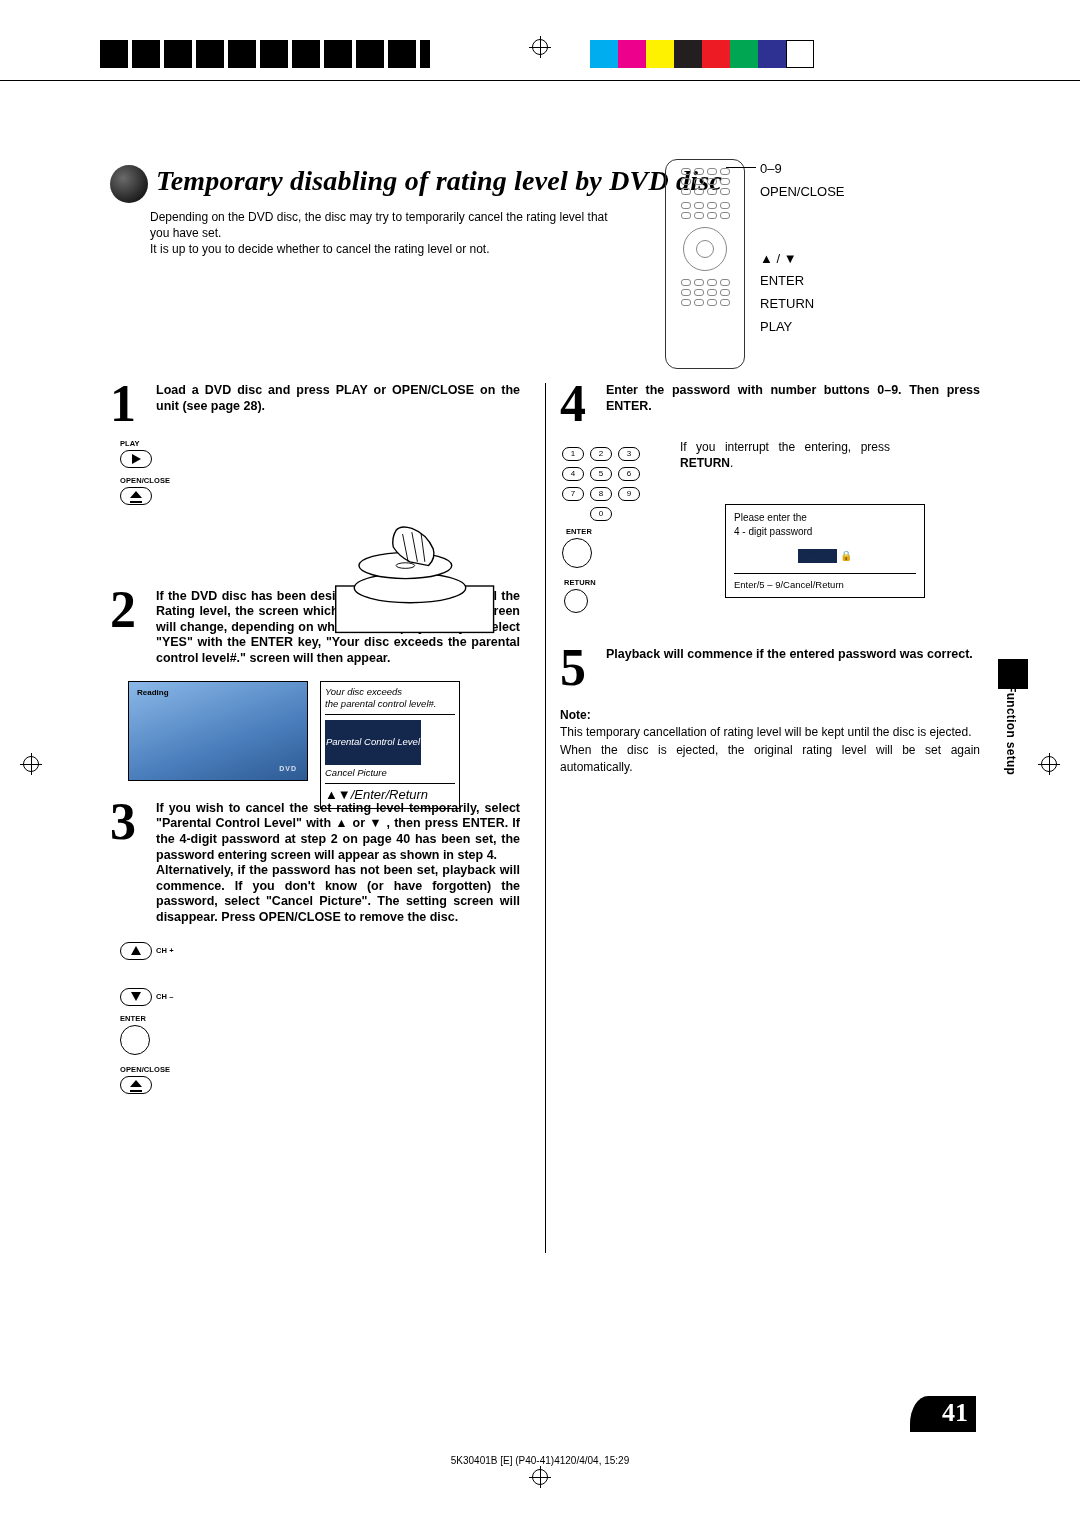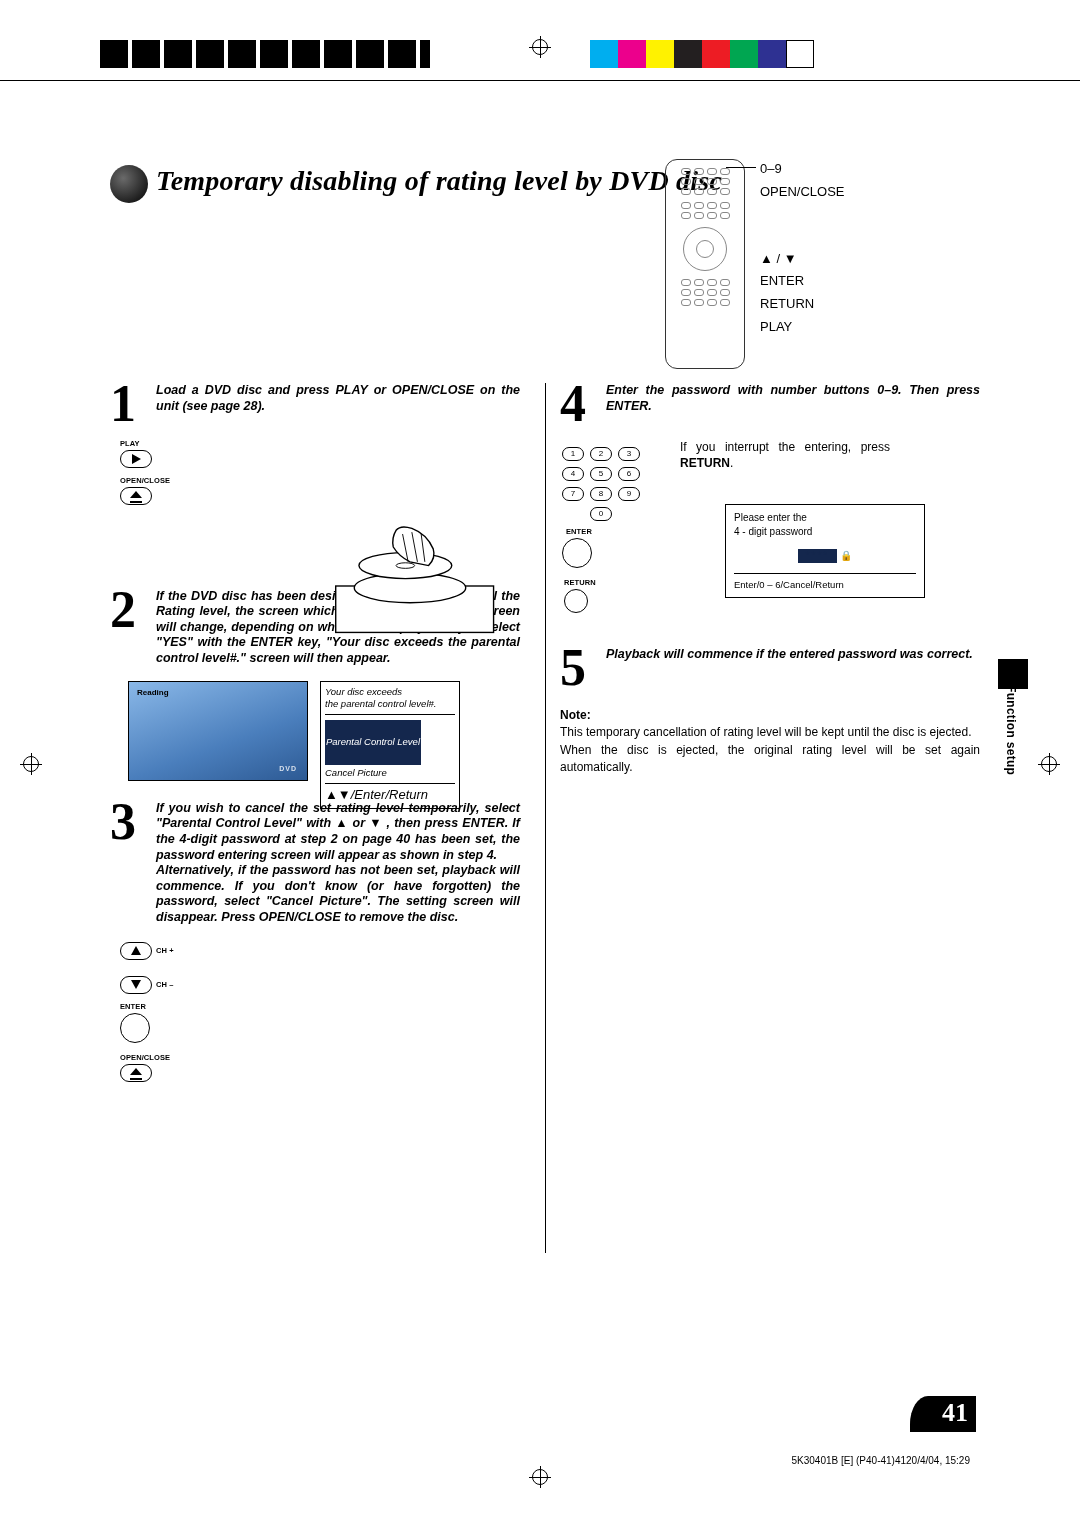--- a/index.html
+++ b/index.html
@@ -58,21 +58,21 @@
     position:absolute; top:-6px; left:650px;
     font-size:13px; line-height:1.6;
   }
   .lbl-line { margin-bottom:2px; }
   .divider { border-left:1px solid #000; height:870px; position:absolute; left:50%; top:218px; }
   .step { display:flex; gap:6px; margin-bottom:14px; }
   .stepnum {
     font-family:"Times New Roman",serif; font-weight:bold;
     font-size:52px; line-height:0.8; width:40px; flex-shrink:0;
   }
-  .stepbody { font-size:12.5px; font-weight:bold; line-height:1.25; text-align:justify;font-style:italic; }
+  .stepbody { font-size:12.5px; font-weight:bold; line-height:1.25; text-align:justify; }
   .icon-row { margin:10px 0 16px 10px; }
   .icon-label { font-size:7.5px; font-weight:bold; letter-spacing:0.1px; }
   .pill-btn { width:32px; height:18px; border:1.5px solid #000; border-radius:10px; display:flex; align-items:center; justify-content:center; margin:2px 0 8px 0;}
   .circle-btn { width:30px; height:30px; border:1.8px solid #000; border-radius:50%; display:flex; align-items:center; justify-content:center; margin:2px 0 10px 0;}
   .tri-right { width:0;height:0;border-top:5px solid transparent;border-bottom:5px solid transparent;border-left:9px solid #000;}
   .tri-up { width:0;height:0;border-left:5px solid transparent;border-right:5px solid transparent;border-bottom:9px solid #000;}
   .tri-down { width:0;height:0;border-left:5px solid transparent;border-right:5px solid transparent;border-top:9px solid #000;}
   .eject { width:12px; border-bottom:2px solid #000; position:relative;}
   .eject::before { content:""; position:absolute; left:0; bottom:3px; width:0;height:0;border-left:6px solid transparent;border-right:6px solid transparent;border-bottom:7px solid #000;}
   .eject-wrap{height:14px;display:flex;align-items:flex-end;}
@@ -107,21 +107,21 @@
     letter-spacing:0.3px;
   }
   .page-num {
     position:absolute; right:4px; bottom:-4px;
     font-family:"Times New Roman",serif; font-weight:bold; font-size:26px;
     background:#000; color:#fff; padding:2px 8px 4px 32px;
     border-radius: 18px 0 0 0 / 28px 0 0 0;
   }
   .footer {
     position:absolute; bottom:62px; left:110px; right:110px;
-    display:flex; justify-content:flex-end; font-size:10px;
+    display:flex; justify-content:center; font-size:10px;
   }
   .arrow-line { position:absolute; border-top:1px solid #000; }
   .reg-cross { width:22px; height:22px; position:relative; }
   .reg-cross::before { content:""; position:absolute; left:50%; top:0; bottom:0; border-left:1px solid #000; }
   .reg-cross::after { content:""; position:absolute; top:50%; left:0; right:0; border-top:1px solid #000; }
   .reg-circle { position:absolute; inset:3px; border:1px solid #000; border-radius:50%; }
   .step4-icons { display:flex; gap:20px; align-items:flex-start; }
   .interrupt-text { font-size:12px; line-height:1.4; text-align:justify; width:210px;}
   .black-tab { position:absolute; right:-48px; top:494px; width:30px; height:30px; background:#000;}
   .dvd-logo { position:absolute; bottom:8px; right:10px; font-size:7px; color:rgba(255,255,255,0.8); font-weight:bold; letter-spacing:1px;}
@@ -161,20 +161,24 @@
       <div class="reg-circle"></div>
     </div>
   </div>
 
 <div class="page">
 
   <div class="title-row">
     <div class="title-bullet"></div>
     <div class="title-text">Temporary disabling of rating level by DVD disc</div>
   </div>
+  <div class="intro">
+    <span>Depending on the DVD disc, the disc may try to temporarily cancel the rating level that you have set.</span><br>
+    <span>It is up to you to decide whether to cancel the rating level or not.</span>
+  </div>
 
   <div class="remote-box">
     <div class="btn-grid">
         <div class="rbtn"></div>
         <div class="rbtn"></div>
         <div class="rbtn"></div>
         <div class="rbtn"></div>
     <div class="rbtn"></div>
         <div class="rbtn"></div>
         <div class="rbtn"></div>
@@ -278,21 +282,21 @@
       <div class="stepbody" style="white-space:pre-line;">If you wish to cancel the set rating level temporarily, select "Parental Control Level" with ▲ or ▼ , then press ENTER. If the 4-digit password at step 2 on page 40 has been set, the password entering screen will appear as shown in step 4.
 Alternatively, if the password has not been set, playback will commence. If you don't know (or have forgotten) the password, select "Cancel Picture". The setting screen will disappear. Press OPEN/CLOSE to remove the disc.</div>
     </div>
     <div class="icon-row" style="margin-top:16px;">
       <div style="position:relative;">
         <div class="pill-btn" style="position:relative;">
             <div class="tri-up"></div>
           </div>
         <div class="icon-label" style="position:absolute; left:36px; top:4px;">CH +</div>
       </div>
-      <div style="position:relative; margin-top:16px;">
+      <div style="position:relative; margin-top:28px;">
         <div class="icon-label" style="position:absolute; left:36px; top:4px;">CH –</div>
         <div class="pill-btn">
             <div class="tri-down"></div>
           </div>
       </div>
       <div class="icon-label">ENTER</div>
       <div class="circle-btn"></div>
       <div class="icon-label">OPEN/CLOSE</div>
       <div class="pill-btn">
           <div class="eject-wrap">
@@ -334,21 +338,21 @@
           <span>If you interrupt the entering, press </span>
           <b>RETURN</b><span>.</span>
         </div>
         <div class="pw-box" style="margin-top:32px;margin-left:45px;">
           <div>Please enter the</div>
           <div>4 - digit password</div>
           <div style="text-align:center; margin:6px 0;">
             <span class="pw-stars">****</span>
             <span>🔒</span>
           </div>
-          <div class="pw-foot">Enter/0 – 6/Cancel/Return</div>
+          <div class="pw-foot">Enter/5 – 9/Cancel/Return</div>
         </div>
       </div>
     </div>
 
     <div class="step" style="margin-top:24px;">
       <div class="stepnum">5</div>
       <div class="stepbody">Playback will commence if the entered password was correct.</div>
     </div>
 
     <div class="note-heading">Note:</div>

